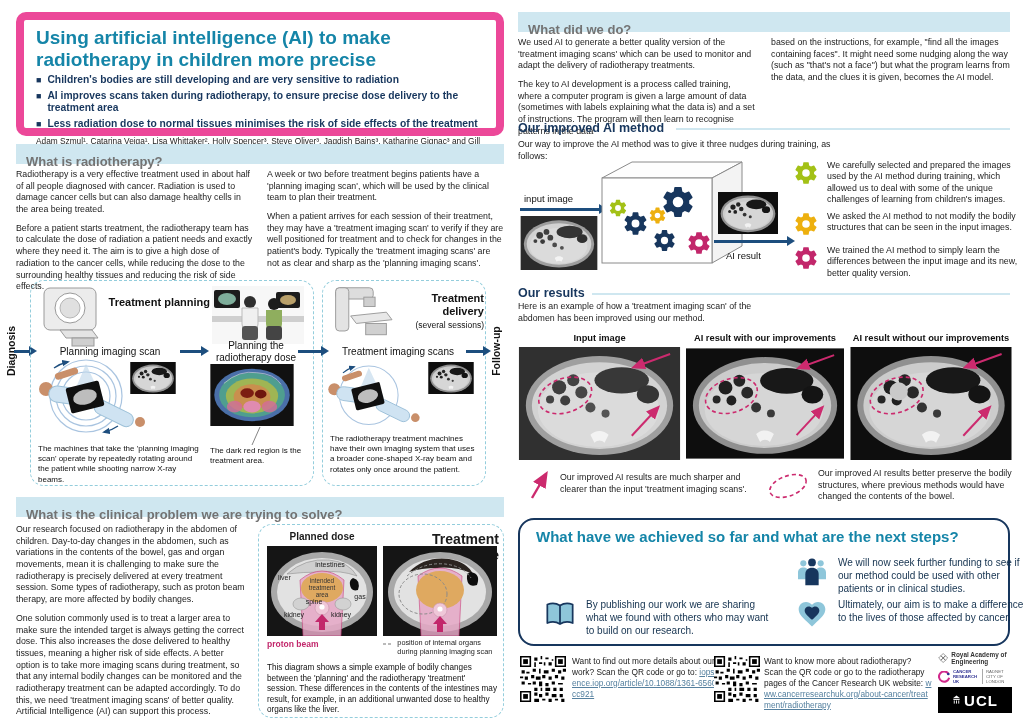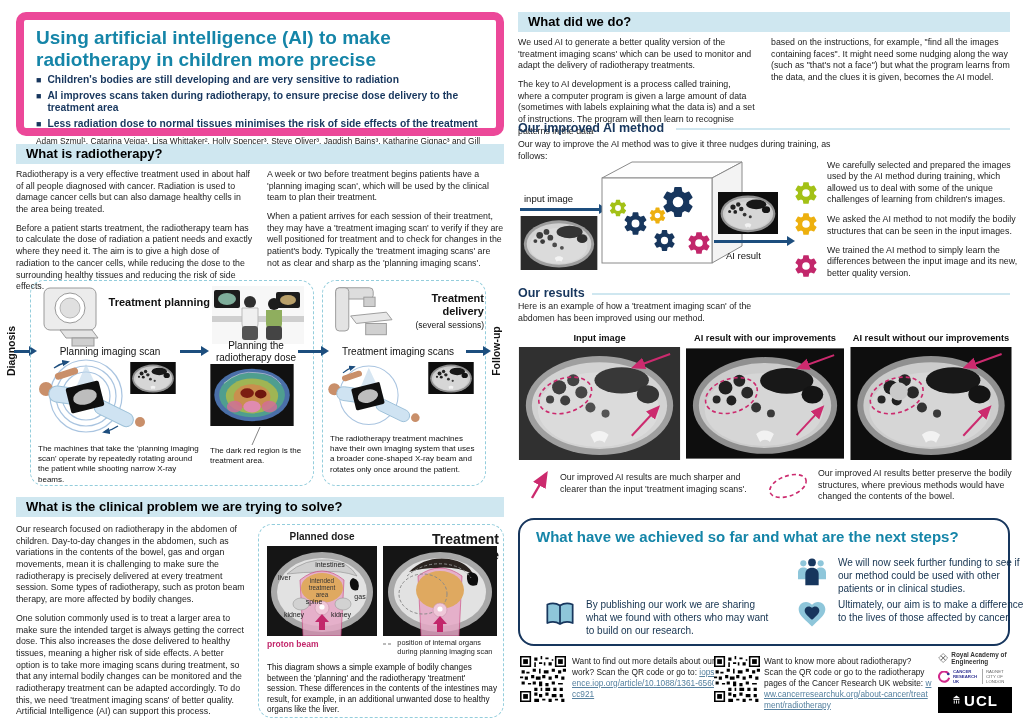--- a/index.html
+++ b/index.html
@@ -6,40 +6,40 @@
   .poster{position:relative;width:1024px;height:724px;background:#fff;overflow:hidden;
           font-family:"Liberation Sans",sans-serif;color:#1b1b1b}
   .abs{position:absolute}
   .titlebox{position:absolute;left:16px;top:12px;width:488px;height:124px;border:8px solid #ec4899;
             border-radius:10px;box-sizing:border-box;padding:7px 12px 4px}
   .title{color:#1585a8;font-weight:bold;font-size:19px;line-height:1.15;margin:0}
   .blt{display:flex;gap:6px;margin-top:3px}
   .blt .sq{color:#17365d;font-size:9px;line-height:1.4}
   .blt .tx{color:#17365d;font-weight:bold;font-size:10.3px;line-height:1.25}
   .authors{font-size:8.3px;line-height:1.3;margin-top:5px;color:#222}
-  .sechdr{position:absolute;background:#cfe7f0;color:#000000;font-weight:bold;font-size:13px;
-          line-height:20px;height:20px;padding:0 10px;box-sizing:border-box}
+  .sechdr{position:absolute;background:#cfe7f0;color:#737373;font-weight:bold;font-size:13px;
+          line-height:20px;height:20px;padding:8px 10px;box-sizing:border-box}
   .cols{position:absolute;display:flex;gap:14px}
   .col{width:237px}
   .col24{width:240px}
   .bt{font-size:8.8px;line-height:1.33;margin:0 0 7px}
   .subhdr{position:absolute;color:#17365d;font-weight:bold;font-size:12.5px}
   .rule{position:absolute;height:2px;background:#cfe7f0}
   .dashbox{position:absolute;border:1.5px dashed #93cddc;border-radius:14px;box-sizing:border-box}
   .vlabel{position:absolute;width:70px;text-align:center;font-weight:bold;font-size:10.5px;
           transform:rotate(-90deg);color:#111}
   .flowlbl{position:absolute;font-size:10px;text-align:center;color:#111;line-height:1.15}
   .flowttl{position:absolute;font-weight:bold;font-size:11px;color:#111;text-align:right;line-height:1.2}
   .sub{font-weight:normal;font-size:8.5px}
   .cap{position:absolute;font-size:8px;line-height:1.28;color:#111}
   .farrow{position:absolute;height:2.5px;background:#1d4e7e}
   .farrow:after{content:"";position:absolute;right:-7px;top:-4.2px;width:0;height:0;
                 border-left:8px solid #1d4e7e;border-top:5.5px solid transparent;border-bottom:5.5px solid transparent}
   .lbl9{position:absolute;font-size:9.5px;color:#111}
-  .gearrow{position:absolute;display:flex;gap:8px;align-items:flex-end}
+  .gearrow{position:absolute;display:flex;gap:8px;align-items:flex-start}
   .gearrow p{margin:0;font-size:8.8px;line-height:1.3;width:192px}
   .imglabel{position:absolute;font-weight:bold;font-size:9.3px;text-align:center;color:#111}
   .achbox{position:absolute;left:518px;top:518px;width:492px;height:128px;border:2.5px solid #17365d;
           border-radius:16px;box-sizing:border-box}
   .achtitle{position:absolute;left:16px;top:8px;color:#1585a8;font-weight:bold;font-size:15px}
   .achitem{position:absolute;display:flex;gap:10px;align-items:flex-start}
   .achitem p{margin:0;font-size:10px;line-height:1.32;color:#14324f}
   .ftxt{position:absolute;font-size:8.3px;line-height:1.32;color:#222}
   .link{color:#55809f;text-decoration:underline;cursor:pointer;word-break:break-all}
   .orglbl{font-size:7px;fill:#222;font-family:"Liberation Sans",sans-serif}

